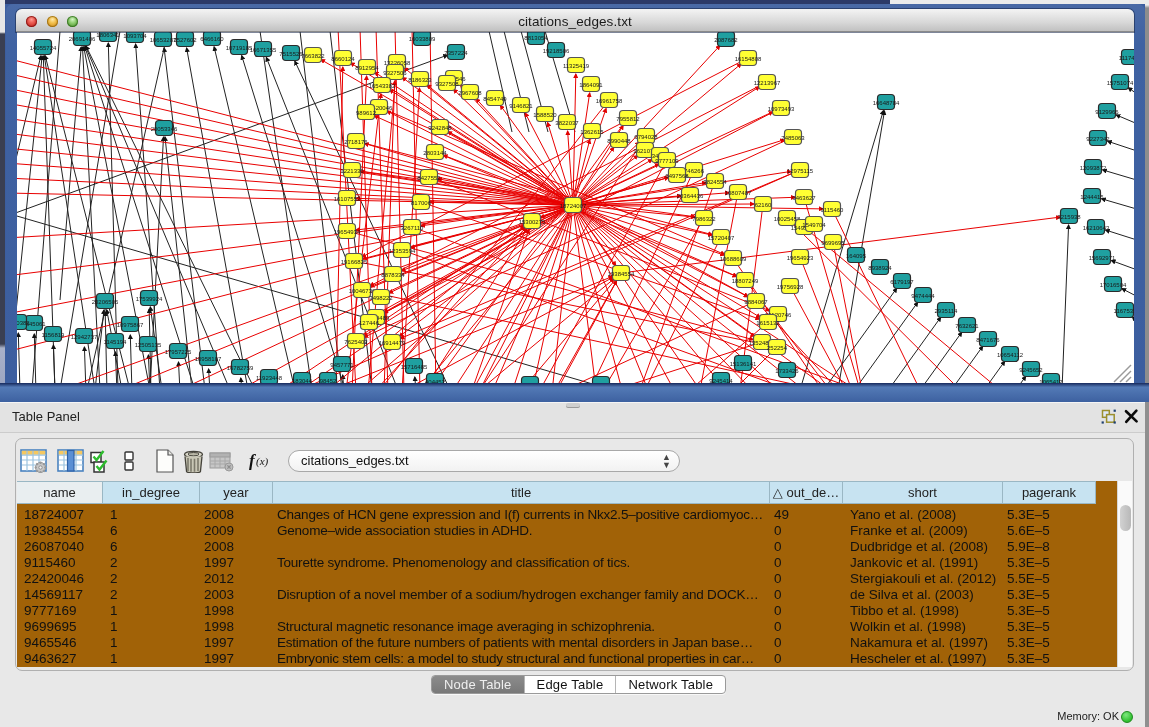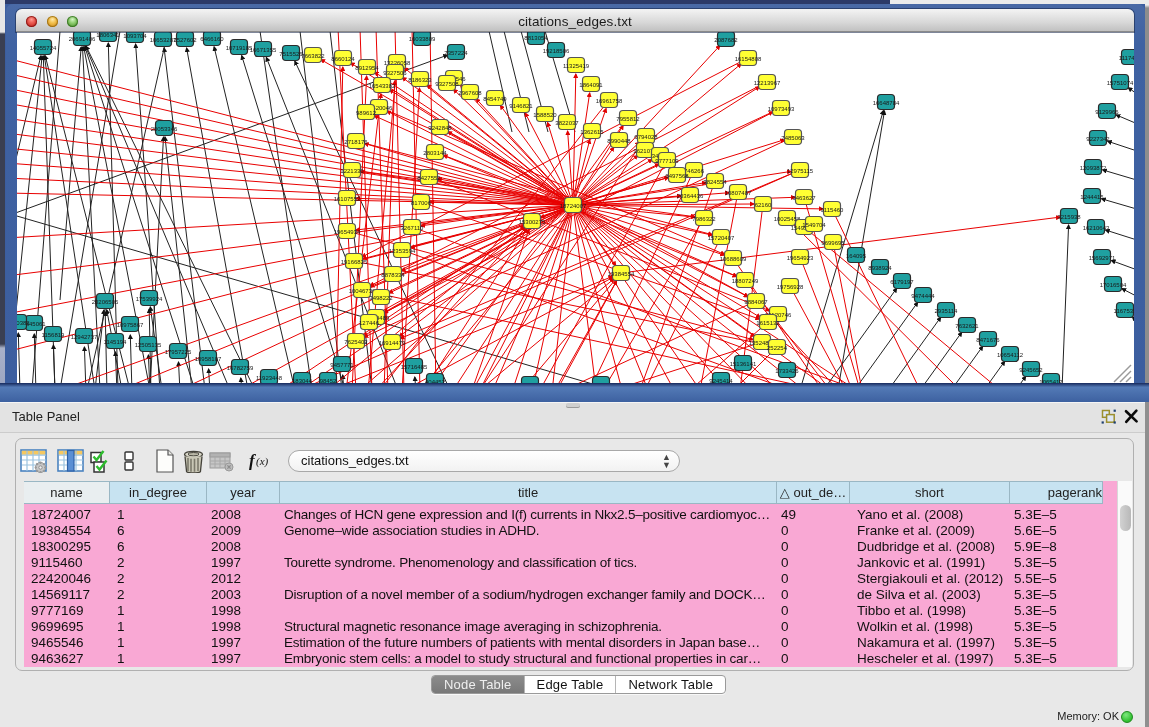--- a/index.html
+++ b/index.html
@@ -20,21 +20,21 @@
 .sliv-r2{position:absolute;right:0;top:0;width:4px;height:325px;background:#8f8f8f;z-index:9}
 .sliv-l2{position:absolute;left:0;top:0;width:4px;height:31px;background:#f0f0f0}
 .tphead{position:absolute;left:0;top:0;width:100%;height:31px;background:#e3e3e3;border-bottom:1px solid #cccccc;box-shadow:inset 0 1px 0 #f5f5f5}
 .tphead .txt{position:absolute;left:12px;top:7px;font-size:13px;color:#222}
 .icon-x{position:absolute;right:10px;top:6px;width:15px;height:16px}
 .icon-fl{position:absolute;right:33px;top:7px;width:15px;height:15px}
 .pbox{position:absolute;left:15px;top:36px;width:1119px;height:233px;background:#e8e8e8;border:1px solid #b0b0b0;border-radius:7px}
 .toolbar{position:absolute;left:0;top:0;width:100%;height:42px}
 .combo{position:absolute;left:272px;top:11px;width:392px;height:22px;background:linear-gradient(#fff,#f2f2f2);border:1px solid #a8a8a8;border-radius:11px;font-size:13px;color:#111;line-height:20px;padding-left:12px}
 .combo .step{position:absolute;right:8px;top:2px;font-size:9px;color:#444;line-height:8px;text-align:center}
-.tbl{position:absolute;left:8px;top:42px;width:1104px;height:186px;background:#f9a8d4;overflow:hidden;font-size:13.5px}
+.tbl{position:absolute;left:1px;top:42px;width:1104px;height:186px;background:#a16207;overflow:hidden;font-size:13.5px}
 .thdr{position:absolute;left:0;top:0;height:23px;background:#c7e3f1;border:1px solid #9ab7c4;border-left:none;text-align:center;font-size:13px;color:#222;line-height:21px}
 .cell{position:absolute;height:16px;line-height:16px;color:#111;white-space:nowrap;overflow:hidden}
 .vsb{position:absolute;right:1px;top:42px;width:15px;height:186px;background:#fafafa;border-left:1px solid #d8d8d8}
 .vsb .th{position:absolute;left:2px;top:24px;width:11px;height:26px;border-radius:6px;background:linear-gradient(90deg,#d2d2d2,#b8b8b8)}
 .seg{position:absolute;left:431px;top:273px;height:19px;border:1px solid #9a9a9a;border-radius:4px;background:#fff;display:flex;overflow:hidden;box-shadow:0 1px 0 rgba(255,255,255,.7)}
 .seg div{font-size:13px;line-height:17px;padding:0 12px;letter-spacing:0.2px;color:#111;border-left:1px solid #b5b5b5}
 .seg div:first-child{border-left:none;background:linear-gradient(#8c8c8c,#787878);color:#efefef}
 .mem{position:absolute;right:30px;bottom:5px;font-size:11px;color:#222}
 .memdot{position:absolute;right:16px;bottom:4px;width:12px;height:12px;border-radius:50%;background:radial-gradient(circle at 40% 30%,#7fe87f,#2fbf2f 70%);border:1px solid #1d8a1d}
 </style></head>
@@ -928,36 +928,36 @@
 </svg></div>
         <div class="combo">citations_edges.txt<div class="step">▲<br>▼</div></div>
       </div>
     <div class="tbl">
         <div class="thdr" style="left:0px;width:86px;background:#e9eef0;">name</div>
         <div class="thdr" style="left:86px;width:97px;">in_degree</div>
         <div class="thdr" style="left:183px;width:73px;">year</div>
         <div class="thdr" style="left:256px;width:497px;">title</div>
         <div class="thdr" style="left:753px;width:73px;">△ out_de…</div>
         <div class="thdr" style="left:826px;width:160px;">short</div>
-        <div class="thdr" style="left:986px;width:93px;text-align:right;">pagerank</div>
+        <div class="thdr" style="left:986px;width:93px;">pagerank</div>
         <div class="cell" style="left:7px;top:26px;width:78px">18724007</div>
         <div class="cell" style="left:93px;top:26px;width:89px">1</div>
         <div class="cell" style="left:187px;top:26px;width:67px">2008</div>
         <div class="cell" style="left:260px;top:26px;width:493px;letter-spacing:-0.22px">Changes of HCN gene expression and I(f) currents in Nkx2.5–positive cardiomyoc…</div>
         <div class="cell" style="left:757px;top:26px;width:67px">49</div>
         <div class="cell" style="left:833px;top:26px;width:152px">Yano et al. (2008)</div>
         <div class="cell" style="left:990px;top:26px;width:87px">5.3E–5</div>
         <div class="cell" style="left:7px;top:42px;width:78px">19384554</div>
         <div class="cell" style="left:93px;top:42px;width:89px">6</div>
         <div class="cell" style="left:187px;top:42px;width:67px">2009</div>
         <div class="cell" style="left:260px;top:42px;width:493px;letter-spacing:-0.22px">Genome–wide association studies in ADHD.</div>
         <div class="cell" style="left:757px;top:42px;width:67px">0</div>
         <div class="cell" style="left:833px;top:42px;width:152px">Franke et al. (2009)</div>
         <div class="cell" style="left:990px;top:42px;width:87px">5.6E–5</div>
-        <div class="cell" style="left:7px;top:58px;width:78px">18300295</div>
+        <div class="cell" style="left:7px;top:58px;width:78px">26087040</div>
         <div class="cell" style="left:93px;top:58px;width:89px">6</div>
         <div class="cell" style="left:187px;top:58px;width:67px">2008</div>
         <div class="cell" style="left:757px;top:58px;width:67px">0</div>
         <div class="cell" style="left:833px;top:58px;width:152px">Dudbridge et al. (2008)</div>
         <div class="cell" style="left:990px;top:58px;width:87px">5.9E–8</div>
         <div class="cell" style="left:7px;top:74px;width:78px">9115460</div>
         <div class="cell" style="left:93px;top:74px;width:89px">2</div>
         <div class="cell" style="left:187px;top:74px;width:67px">1997</div>
         <div class="cell" style="left:260px;top:74px;width:493px;letter-spacing:-0.22px">Tourette syndrome. Phenomenology and classification of tics.</div>
         <div class="cell" style="left:757px;top:74px;width:67px">0</div>

